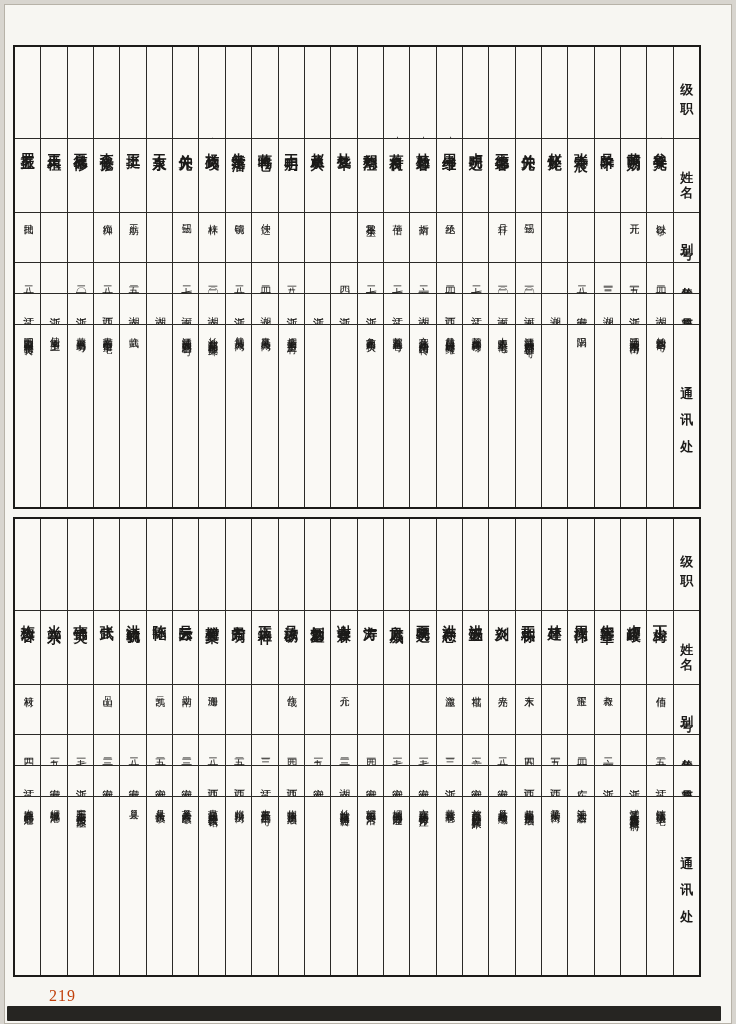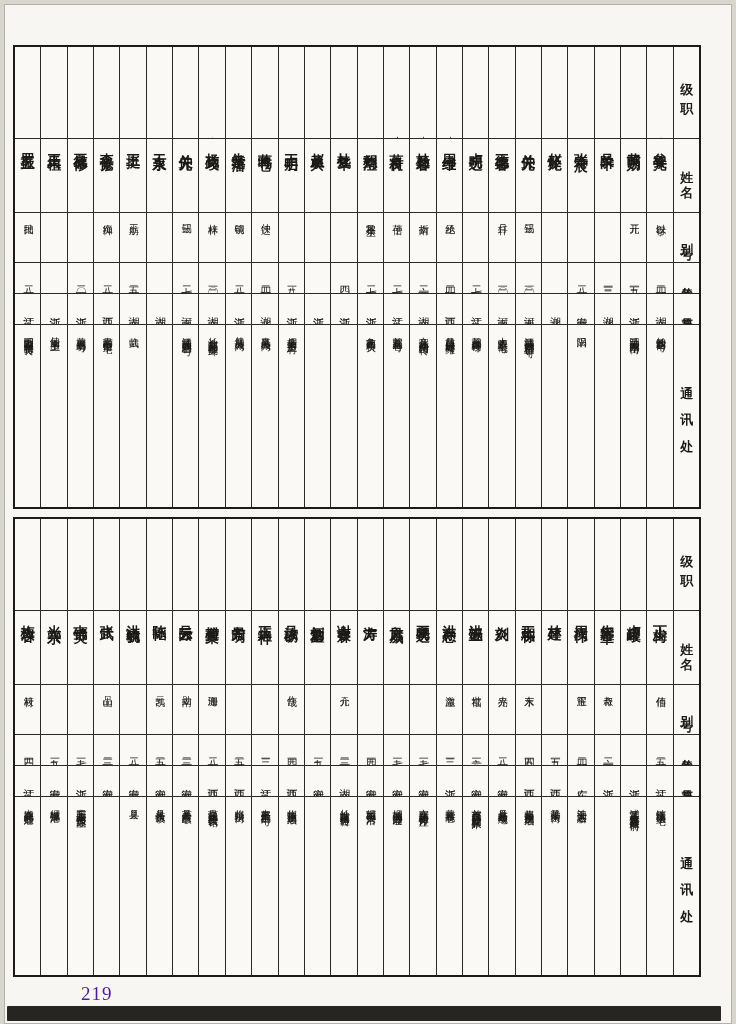--- a/index.html
+++ b/index.html
@@ -48,21 +48,21 @@
     letter-spacing:1px;
   }
   .c-name .vtext{letter-spacing:2px;}
   .head-cell{align-items:center;justify-content:center;font-weight:bold;}
   .head-cell.c-rank,.head-cell.c-name,.head-cell.c-alias,
   .head-cell.c-addr{padding:0;font-size:13px;}
   .head-cell.c-age,.head-cell.c-native{font-size:11px;}
   .page-num{
     position:absolute;left:44px;bottom:18px;
     font-family:"Liberation Serif",serif;
-    font-size:19px;letter-spacing:1px;color:#4c1d95;margin-left:32px;
+    font-size:16px;letter-spacing:1px;color:#c2410c;
   }
   .scan-bar{
     position:absolute;left:2px;right:10px;bottom:2px;height:15px;
     background:#262522;border-radius:1px;
   }
 </style>
 </head>
 <body>
 
 <div class="page">

